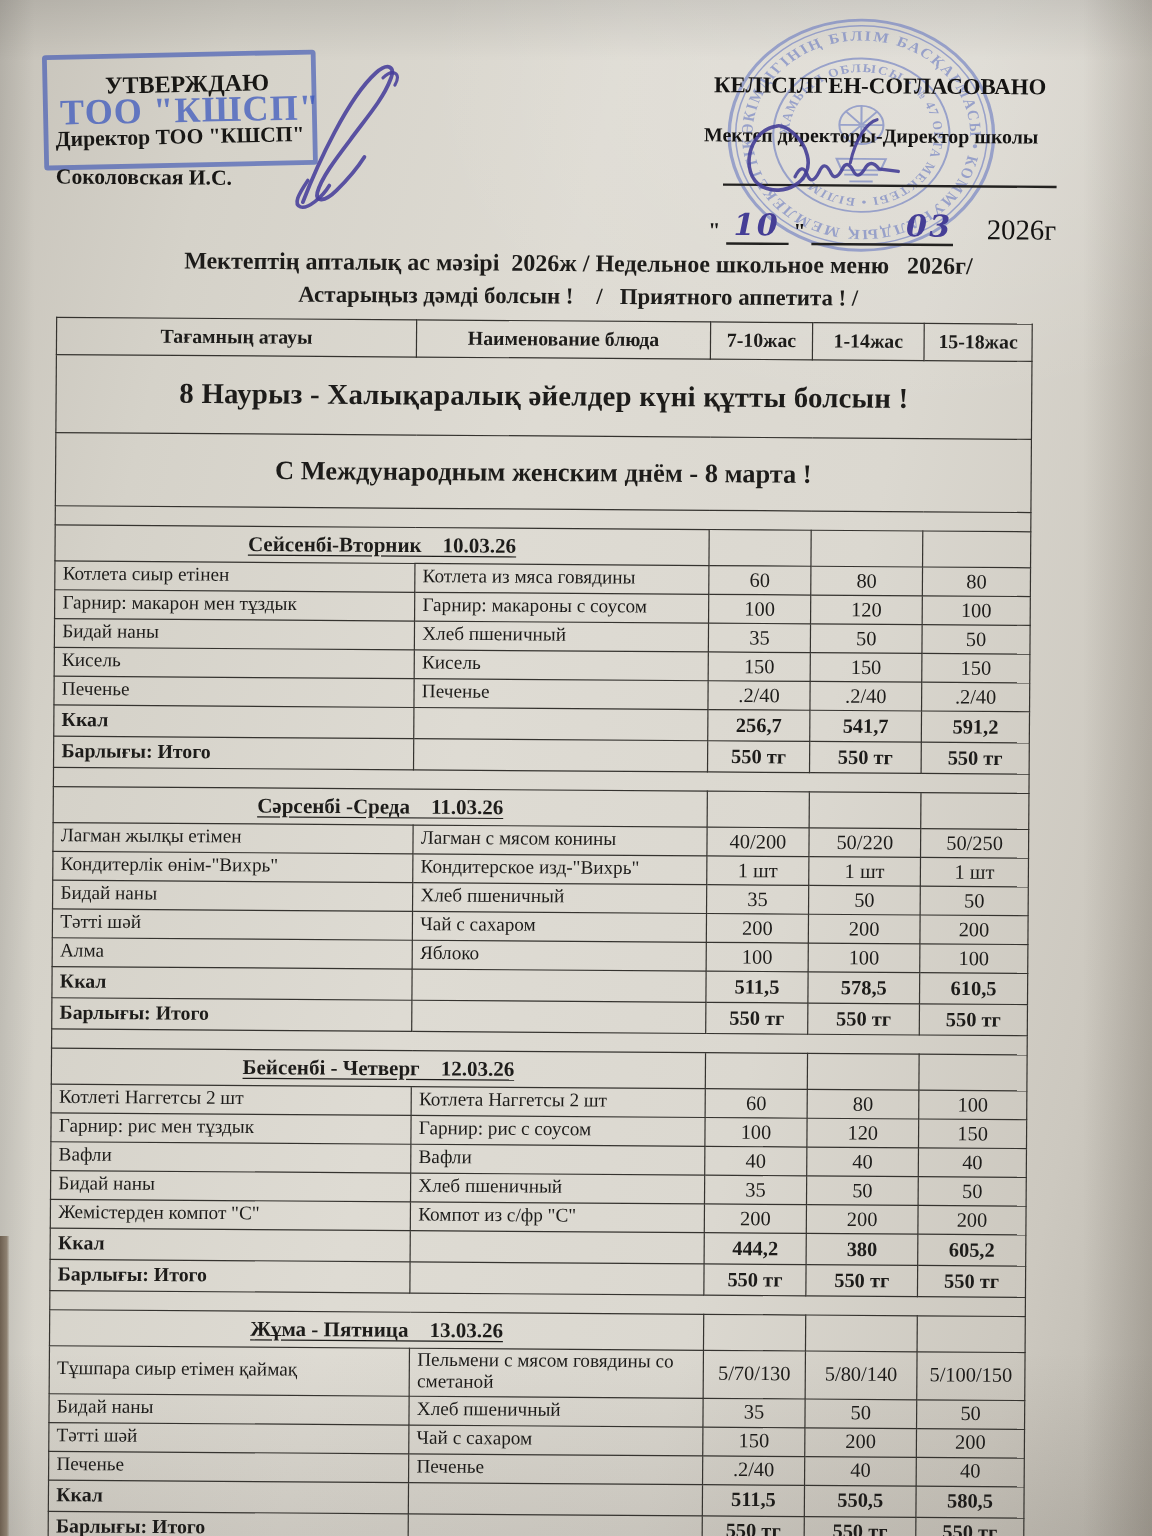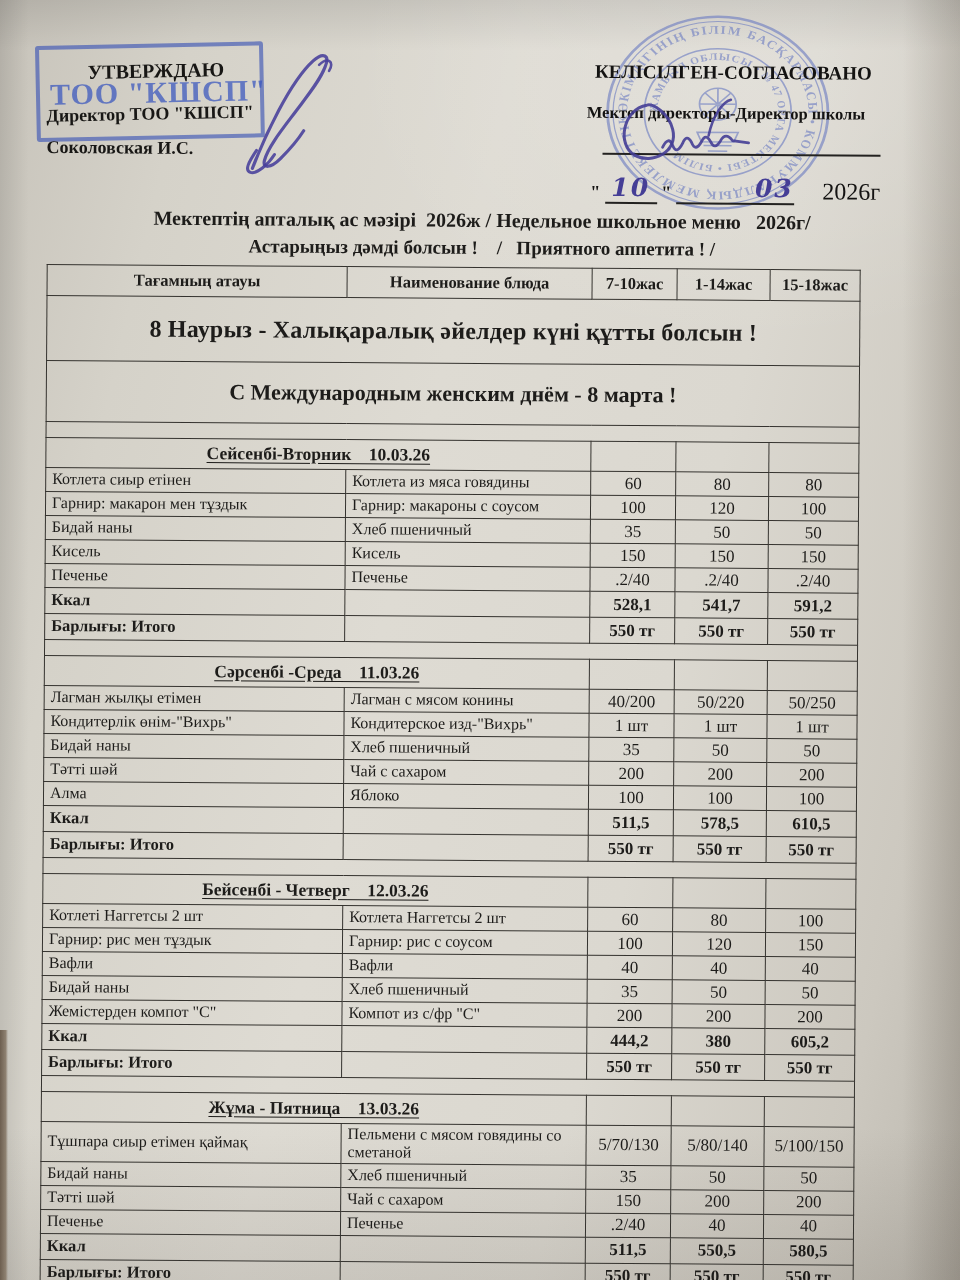--- a/index.html
+++ b/index.html
@@ -253,21 +253,21 @@
           <tr class="item-row">
             <td class="c-kk">Печенье</td>
             <td class="c-ru">Печенье</td>
             <td class="c-val">.2/40</td>
             <td class="c-val">.2/40</td>
             <td class="c-val">.2/40</td>
           </tr>
           <tr class="item-row bold-row">
             <td class="c-kk">Ккал</td>
             <td class="c-ru"></td>
-            <td class="c-val">528,1</td>
+            <td class="c-val">256,7</td>
             <td class="c-val">541,7</td>
             <td class="c-val">591,2</td>
           </tr>
           <tr class="item-row bold-row">
             <td class="c-kk">Барлығы: Итого</td>
             <td class="c-ru"></td>
             <td class="c-val">550 тг</td>
             <td class="c-val">550 тг</td>
             <td class="c-val">550 тг</td>
           </tr>

